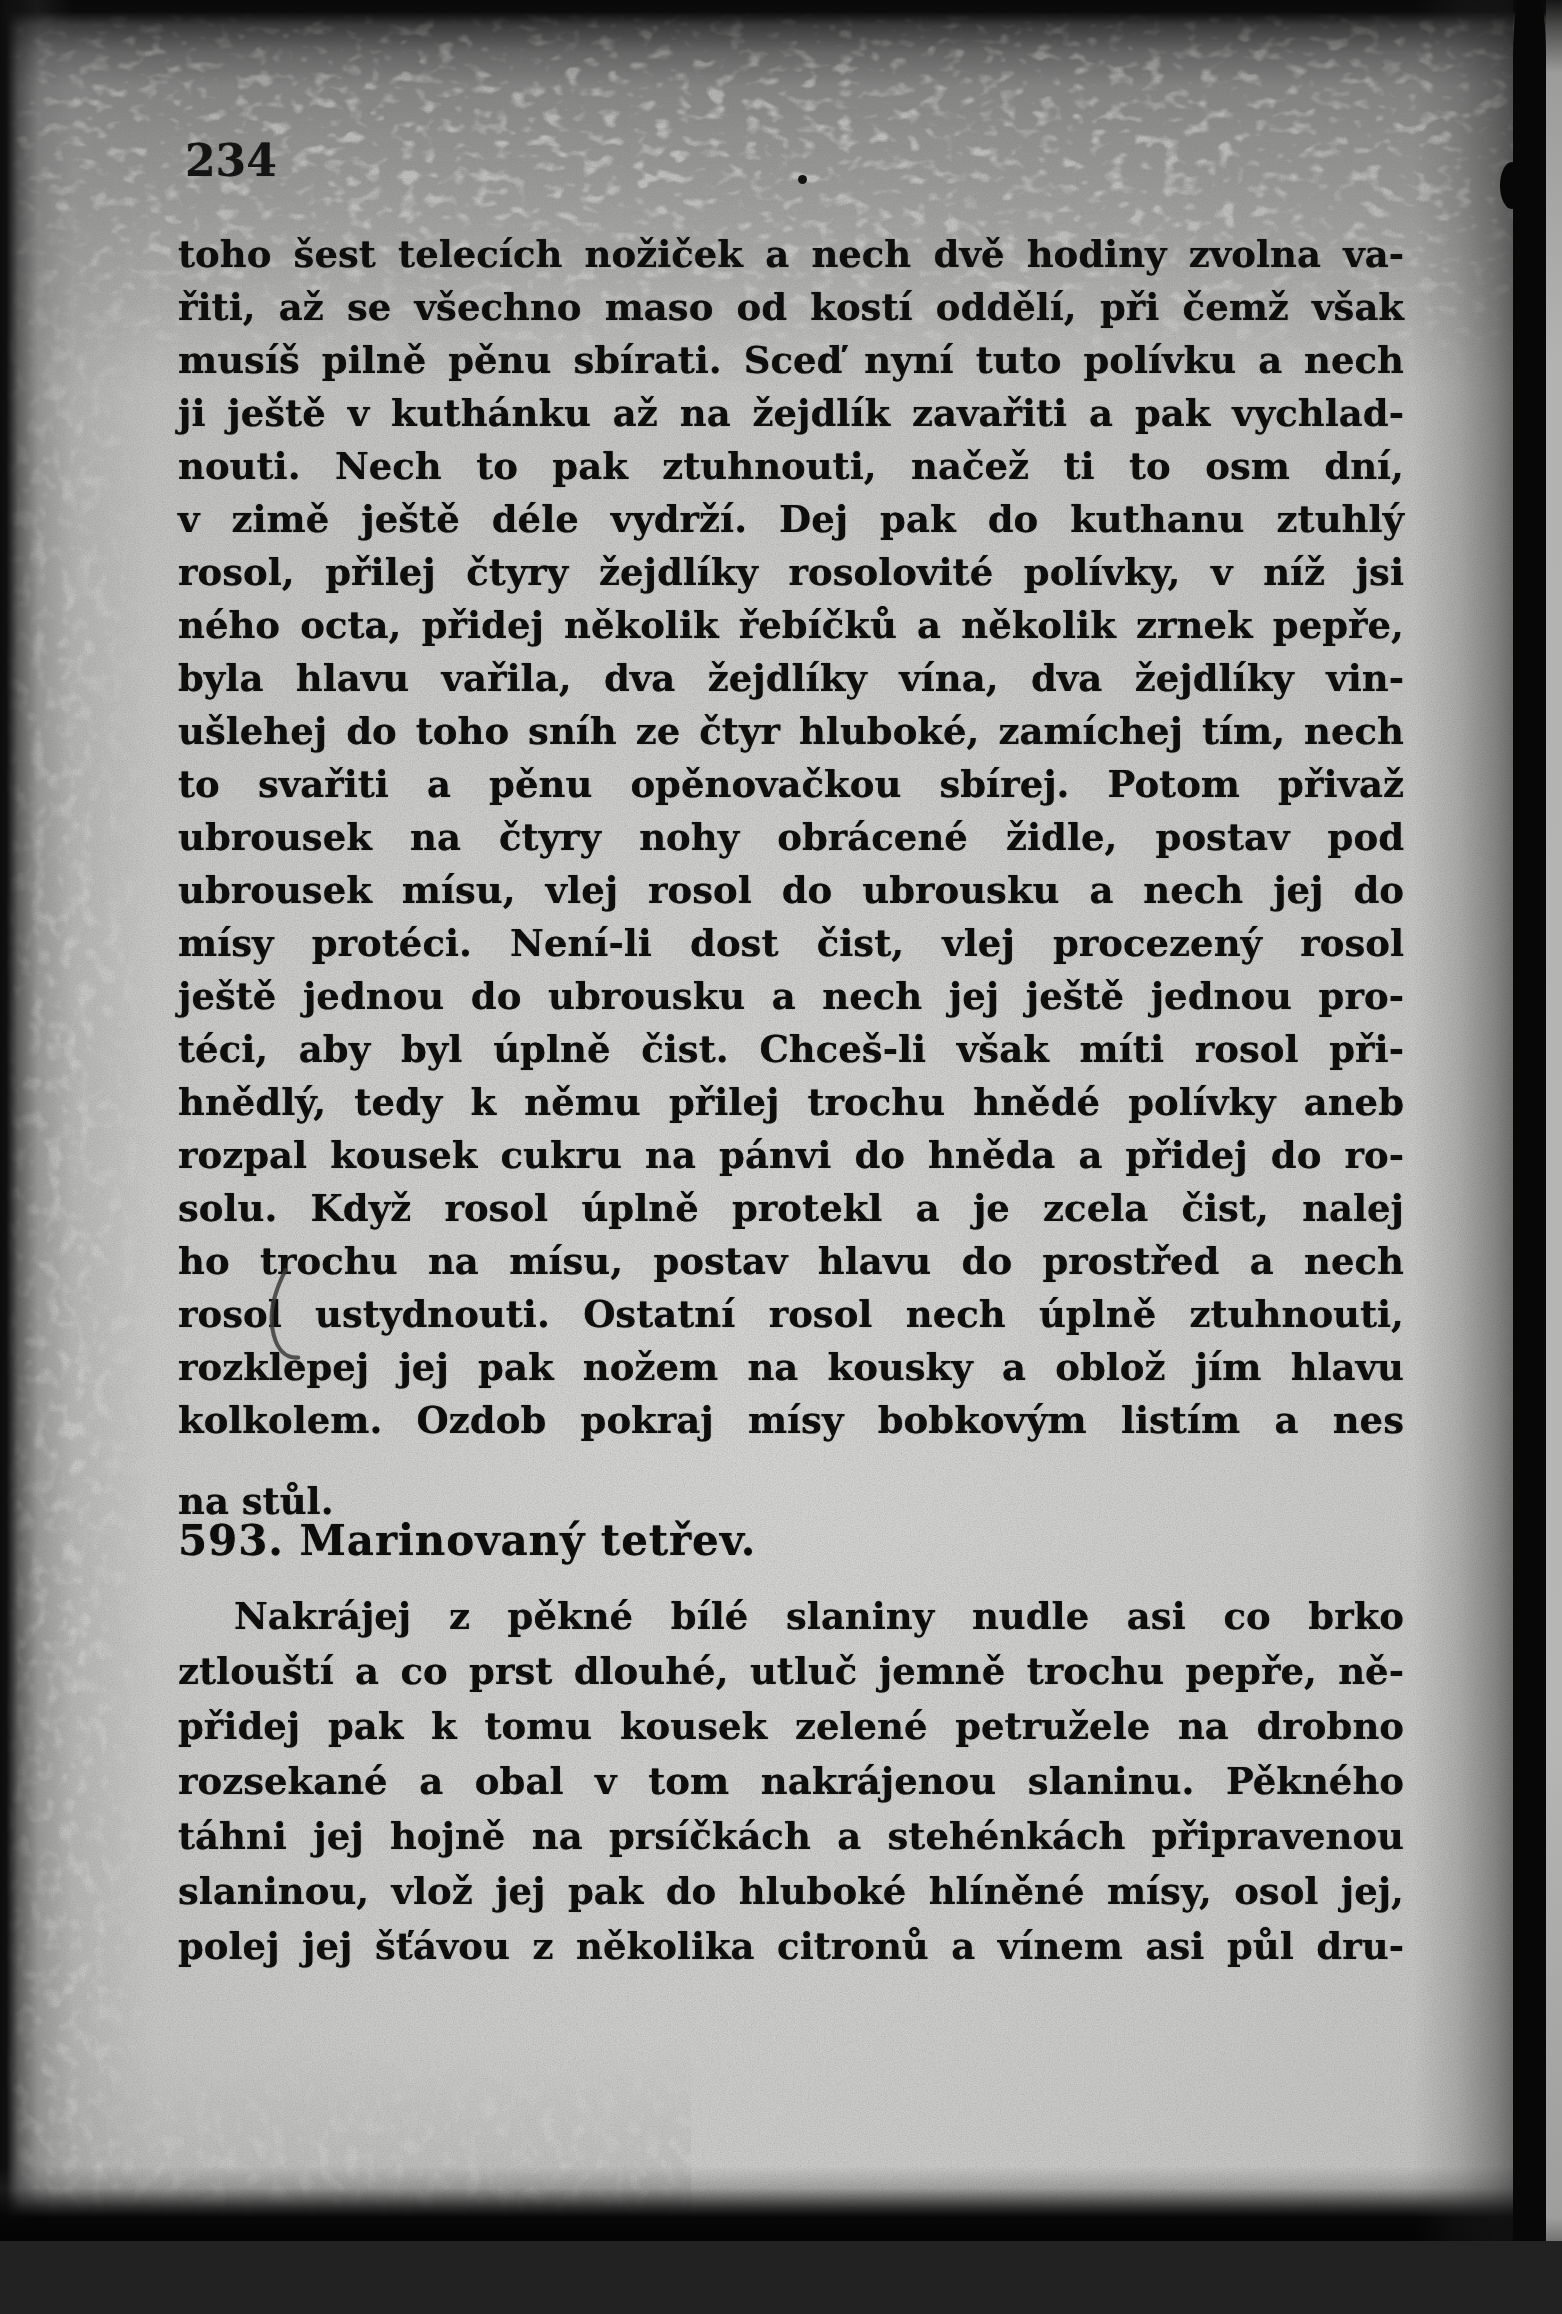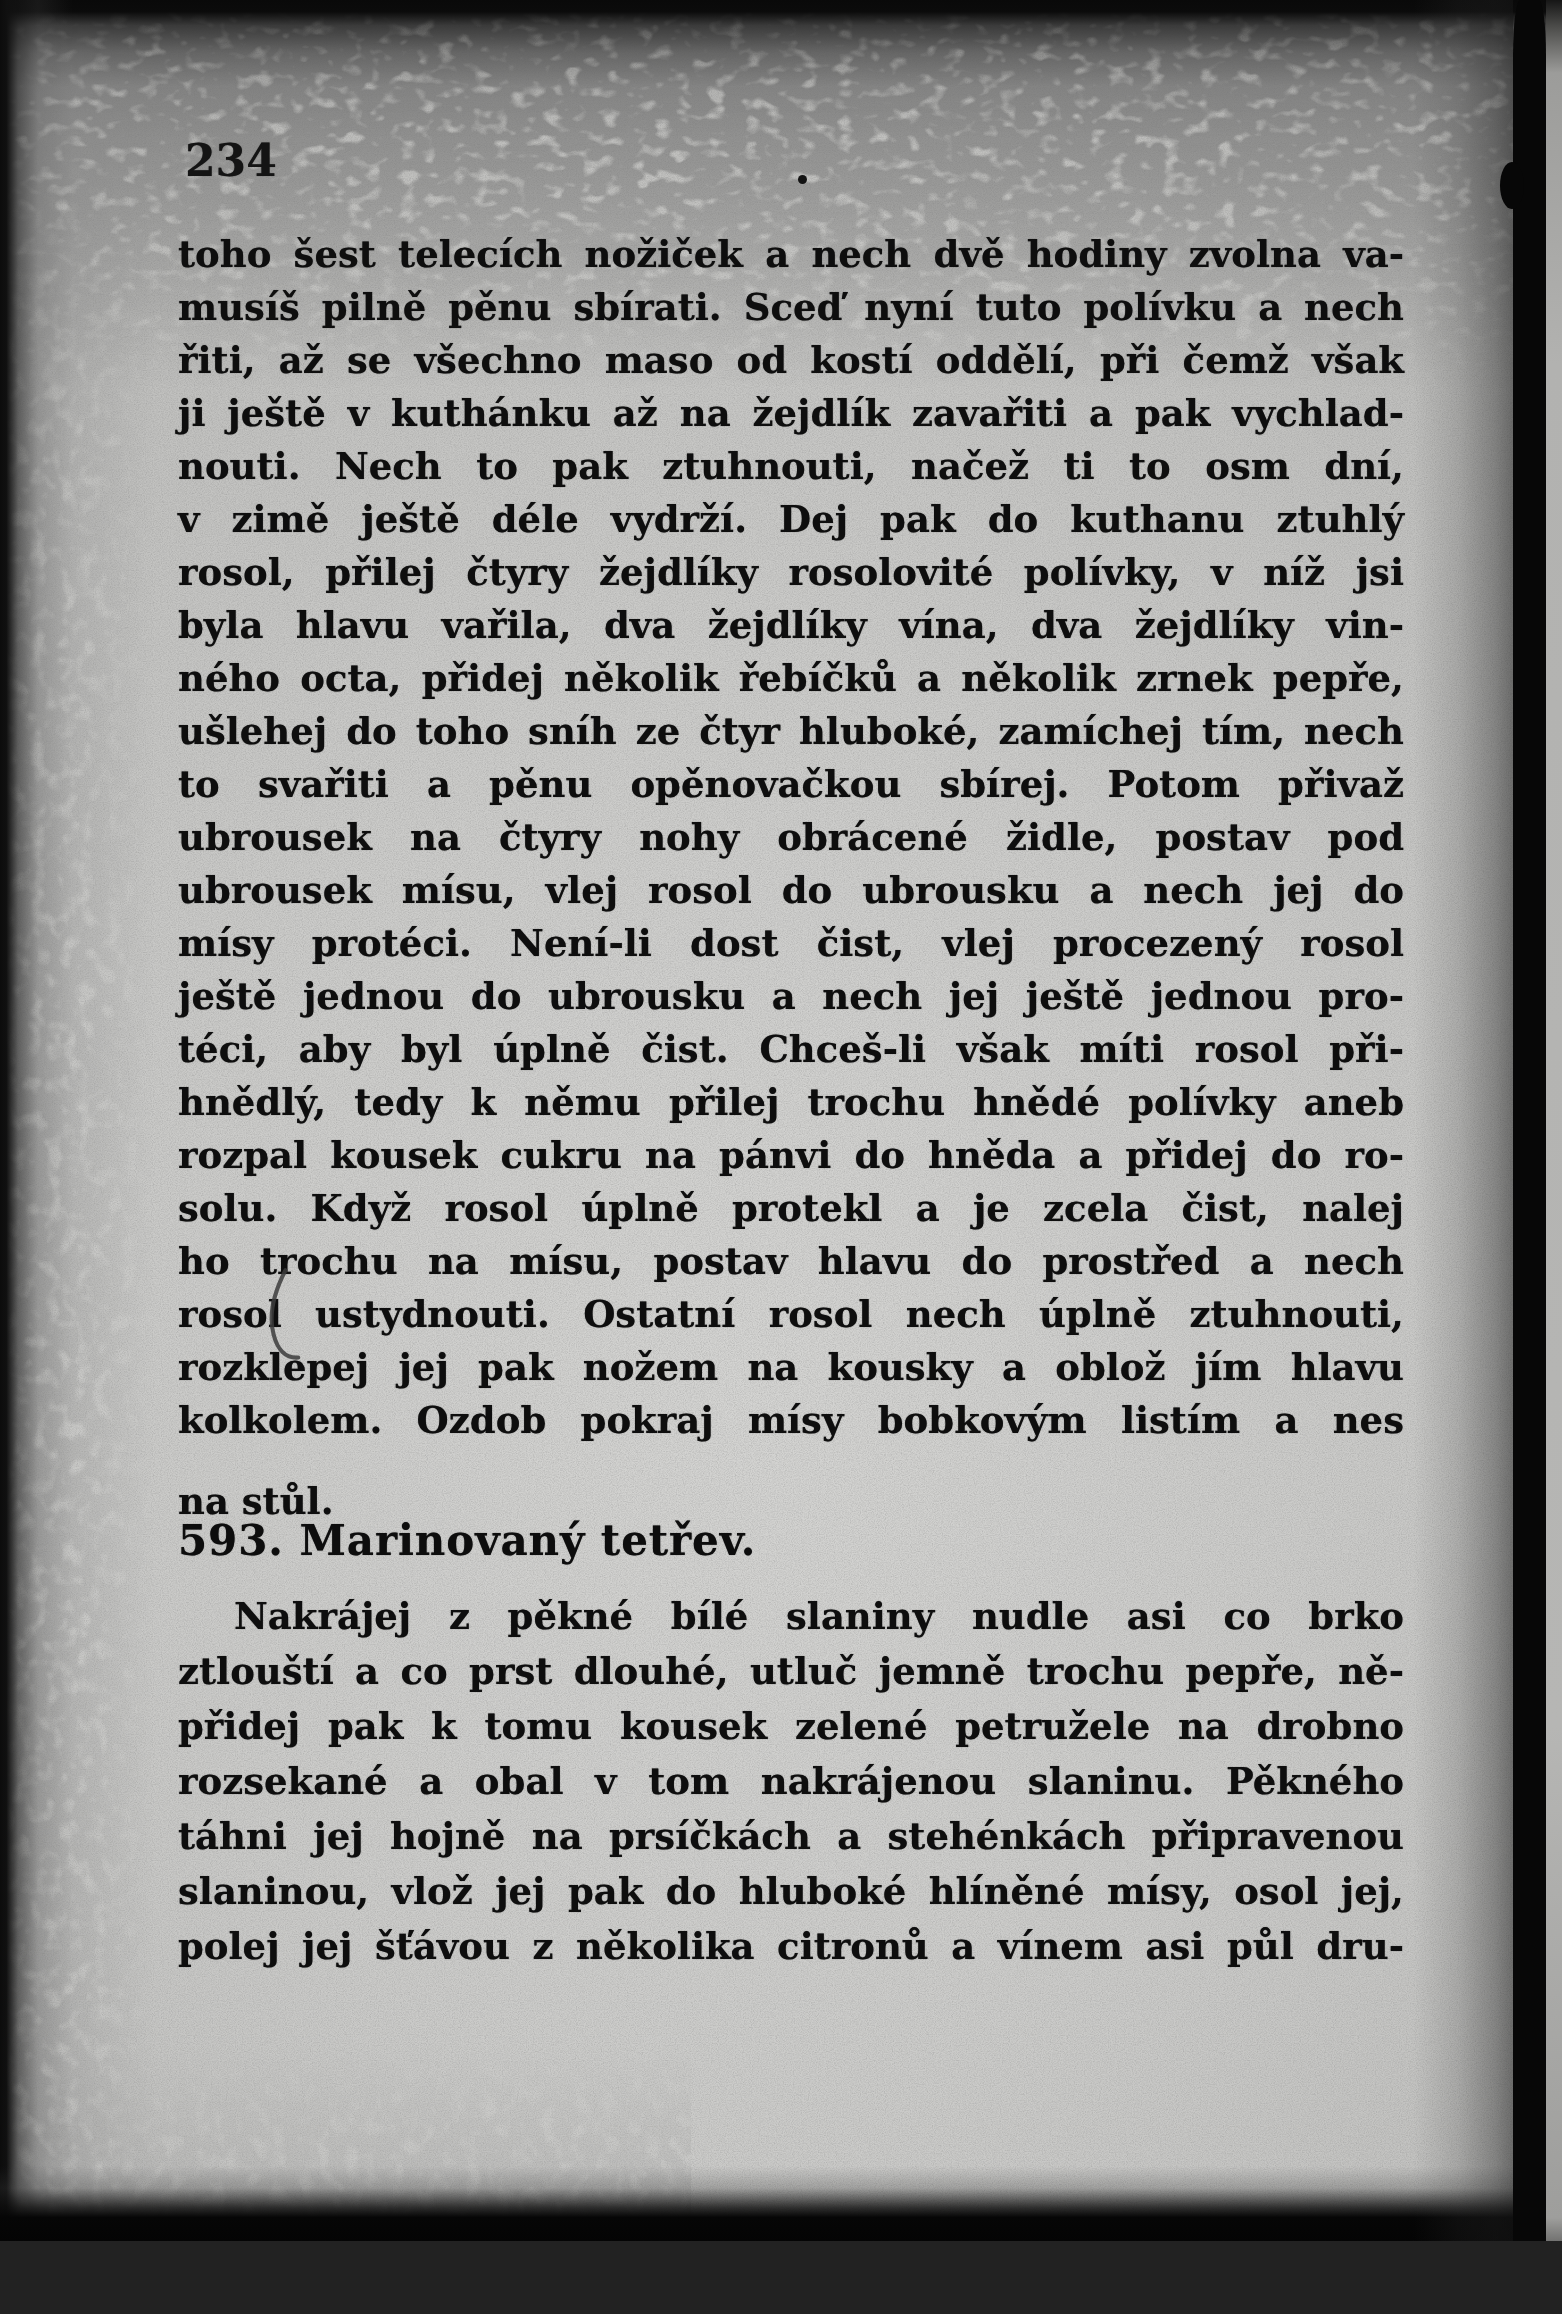--- a/index.html
+++ b/index.html
@@ -90,28 +90,28 @@
     <rect x="0" y="0" width="1719" height="430" filter="url(#speckles)" mask="url(#maskTop)" opacity="0.9"></rect>
     <rect x="0" y="0" width="170" height="2546" filter="url(#specklesB)" mask="url(#maskLeft)" opacity="0.7"></rect>
     <rect x="0" y="2250" width="760" height="296" filter="url(#specklesB)" mask="url(#maskBottom)" opacity="0.55"></rect>
   </svg>
 
   <div class="pageno">234</div>
   <div class="ink-dot"></div>
 
   <div class="textcol p1">
     <div class="line">toho šest telecích nožiček a nech dvě hodiny zvolna va-</div>
+    <div class="line">řiti, až se všechno maso od kostí oddělí, při čemž však</div>
     <div class="line">musíš pilně pěnu sbírati. Sceď nyní tuto polívku a nech</div>
-    <div class="line">řiti, až se všechno maso od kostí oddělí, při čemž však</div>
     <div class="line">ji ještě v kuthánku až na žejdlík zavařiti a pak vychlad-</div>
     <div class="line">nouti. Nech to pak ztuhnouti, načež ti to osm dní,</div>
     <div class="line">v zimě ještě déle vydrží. Dej pak do kuthanu ztuhlý</div>
     <div class="line">rosol, přilej čtyry žejdlíky rosolovité polívky, v níž jsi</div>
+    <div class="line">ného octa, přidej několik řebíčků a několik zrnek pepře,</div>
     <div class="line">byla hlavu vařila, dva žejdlíky vína, dva žejdlíky vin-</div>
-    <div class="line">ného octa, přidej několik řebíčků a několik zrnek pepře,</div>
     <div class="line">ušlehej do toho sníh ze čtyr hluboké, zamíchej tím, nech</div>
     <div class="line">to svařiti a pěnu opěnovačkou sbírej. Potom přivaž</div>
     <div class="line">ubrousek na čtyry nohy obrácené židle, postav pod</div>
     <div class="line">ubrousek mísu, vlej rosol do ubrousku a nech jej do</div>
     <div class="line">mísy protéci. Není-li dost čist, vlej procezený rosol</div>
     <div class="line">ještě jednou do ubrousku a nech jej ještě jednou pro-</div>
     <div class="line">téci, aby byl úplně čist. Chceš-li však míti rosol při-</div>
     <div class="line">hnědlý, tedy k němu přilej trochu hnědé polívky aneb</div>
     <div class="line">rozpal kousek cukru na pánvi do hněda a přidej do ro-</div>
     <div class="line">solu. Když rosol úplně protekl a je zcela čist, nalej</div>

